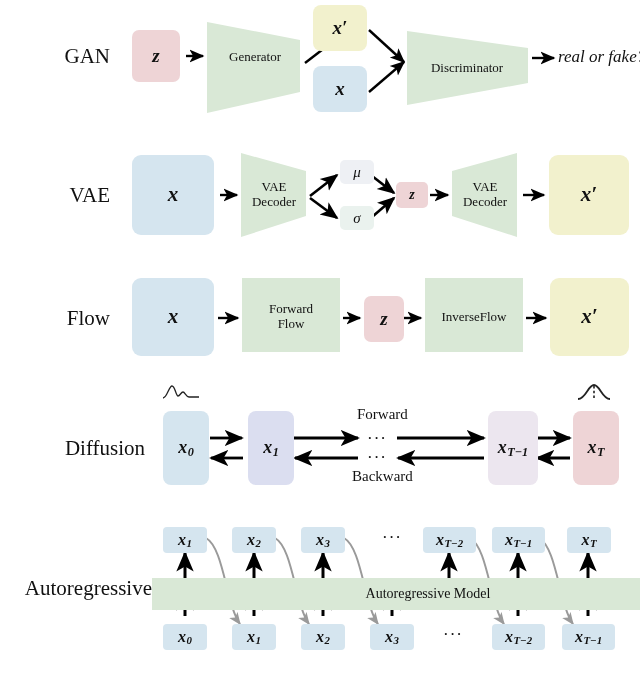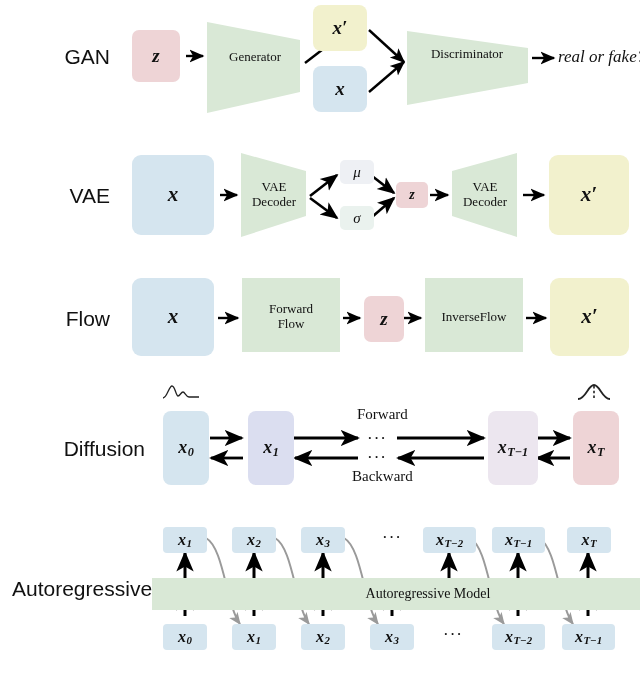--- a/index.html
+++ b/index.html
@@ -1,21 +1,21 @@
 <!DOCTYPE html>
 <html><head>
 <meta charset="utf-8">
 <style>
   html,body{margin:0;padding:0;background:#ffffff;}
   body{width:640px;height:688px;position:relative;overflow:hidden;
        font-family:"Liberation Serif","DejaVu Serif",serif;color:#1a1a1a;}
   #stage{position:absolute;inset:0;width:640px;height:688px;}
   svg#canvas{position:absolute;left:0;top:0;width:640px;height:688px;}
   .row-label{position:absolute;text-align:right;font-size:21px;
-             font-family:Liberation Sans, sans-serif;
+             font-family:Liberation Serif, serif;
              color:#111;white-space:nowrap;line-height:1;}
   .node{position:absolute;display:flex;align-items:center;justify-content:center;
         box-sizing:border-box;text-align:center;line-height:1.12;}
   .node .lbl{font-family:"Liberation Serif","DejaVu Serif",serif;color:#111;}
   .math{font-family:"DejaVu Serif","Liberation Serif",serif;font-style:italic;font-weight:bold;}
   .math .sub{font-size:0.68em;font-style:italic;font-weight:bold;vertical-align:-0.22em;margin-left:0.5px;}
   .plain{font-style:normal;font-weight:normal;}
   .txtnode{font-size:13px;font-family:"Liberation Serif","DejaVu Serif",serif;color:#111;}
   .floatlabel{position:absolute;font-size:15px;color:#111;white-space:nowrap;
               font-family:"Liberation Serif","DejaVu Serif",serif;}
@@ -120,21 +120,21 @@
   </div>
   <div class="node" style="left:207px;top:44px;width:96px;height:26px;">
     <span class="lbl txtnode">Generator</span>
   </div>
   <div class="node" style="left:313px;top:5px;width:54px;height:46px;background:#f2f1cd;border-radius:8px;">
     <span class="lbl math" style="font-size:19px;">x′</span>
   </div>
   <div class="node" style="left:313px;top:66px;width:54px;height:46px;background:#d5e5ef;border-radius:8px;">
     <span class="lbl math" style="font-size:19px;">x</span>
   </div>
-  <div class="node" style="left:404px;top:42px;width:126px;height:24px;">
+  <div class="node" style="left:404px;top:56px;width:126px;height:24px;">
     <span class="lbl txtnode">Discriminator</span>
   </div>
   <div class="italic-out" style="left:558px;top:47px;">real or fake?</div>
 
   <div class="node" style="left:132px;top:155px;width:82px;height:80px;background:#d5e5ef;border-radius:9px;">
     <span class="lbl math" style="font-size:21px;">x</span>
   </div>
   <div class="node" style="left:241px;top:178px;width:66px;height:34px;flex-direction:column;">
     <span class="lbl txtnode">VAE</span>
     <span class="lbl txtnode">Decoder</span>

